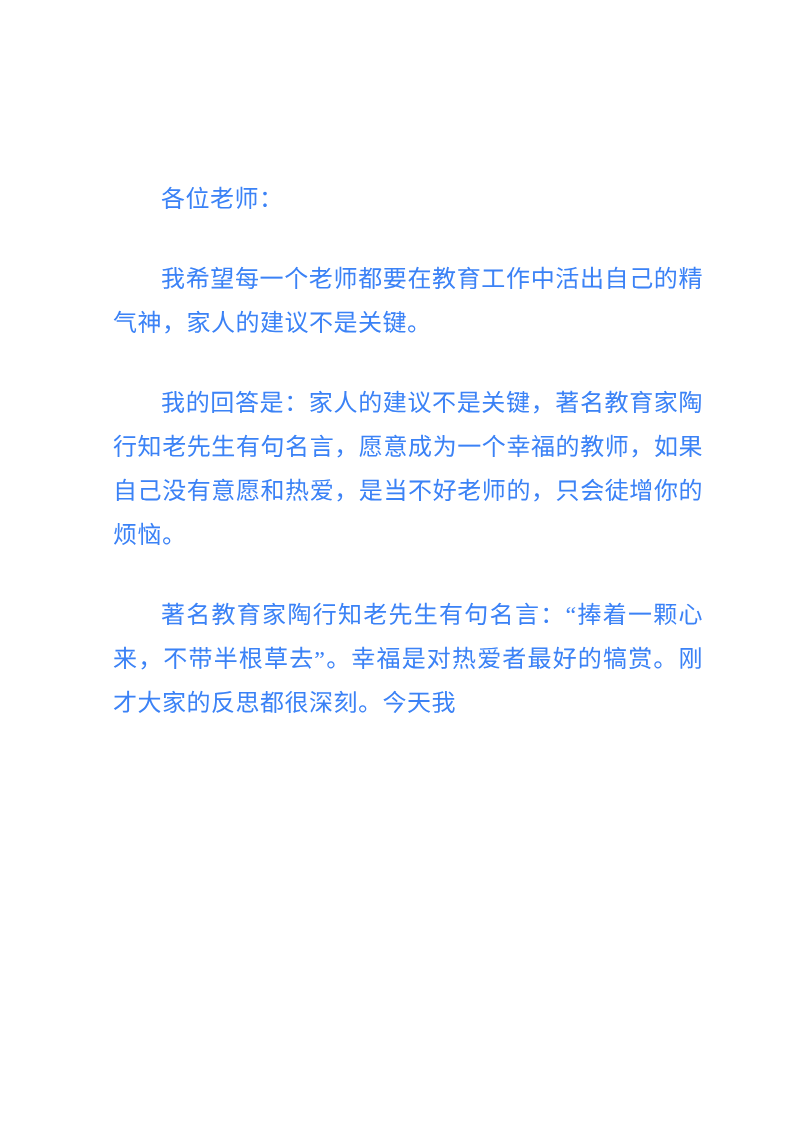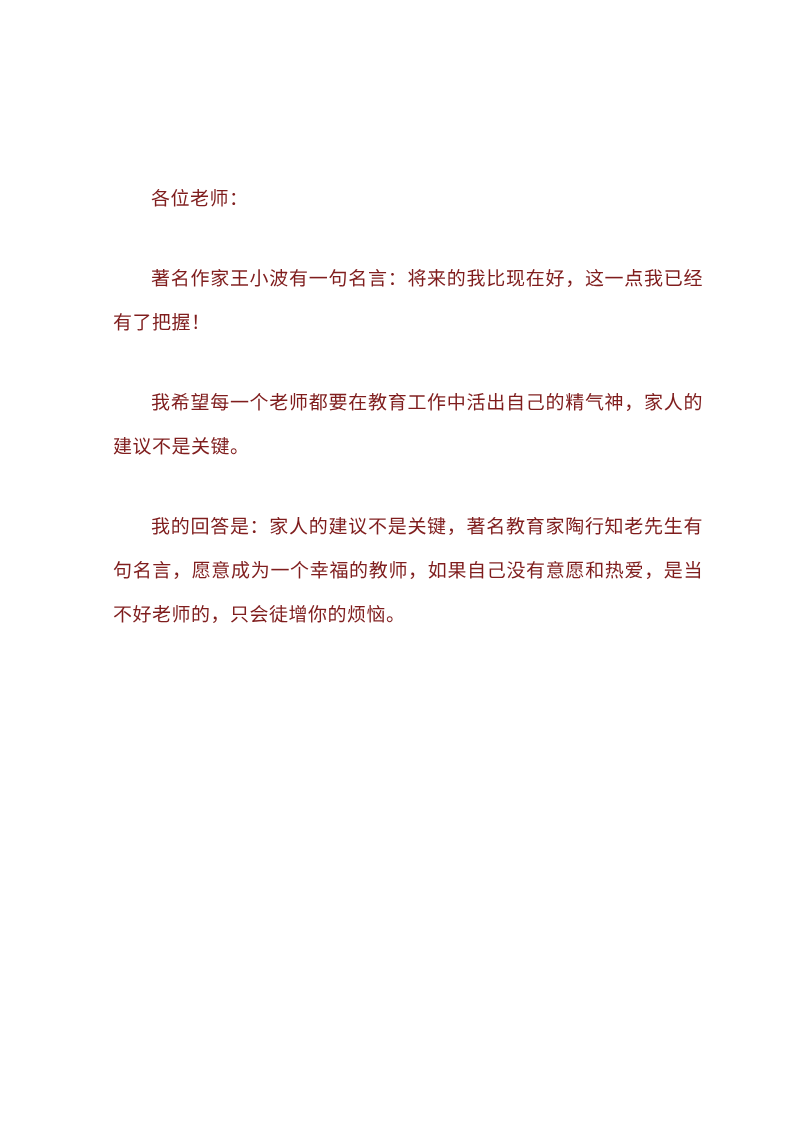--- a/index.html
+++ b/index.html
@@ -12,29 +12,29 @@
     width: 793px;
     height: 1122px;
     background: #ffffff;
     box-sizing: border-box;
     padding: 177px 90px 0 113px;
     overflow: hidden;
     font-family: "Liberation Serif", "DejaVu Serif", serif;
   }
   .doc-page p {
     margin: 0 0 36px 0;
-    font-size: 19px;
+    font-size: 24px;
     line-height: 44px;
-    color: #7f1d1d;
+    color: #3b82f6;
     text-indent: 2em;
     text-align: justify;
     letter-spacing: 0.5px;
   }
 </style>
 </head>
 <body>
 
 <div class="doc-page">
   <p>各位老师：</p>
-  <p>著名作家王小波有一句名言：将来的我比现在好，这一点我已经有了把握！</p>
   <p>我希望每一个老师都要在教育工作中活出自己的精气神，家人的建议不是关键。</p>
   <p>我的回答是：家人的建议不是关键，著名教育家陶行知老先生有句名言，愿意成为一个幸福的教师，如果自己没有意愿和热爱，是当不好老师的，只会徒增你的烦恼。</p>
+  <p>著名教育家陶行知老先生有句名言：“捧着一颗心来，不带半根草去”。幸福是对热爱者最好的犒赏。刚才大家的反思都很深刻。今天我</p>
 </div>
 
 </body></html>

